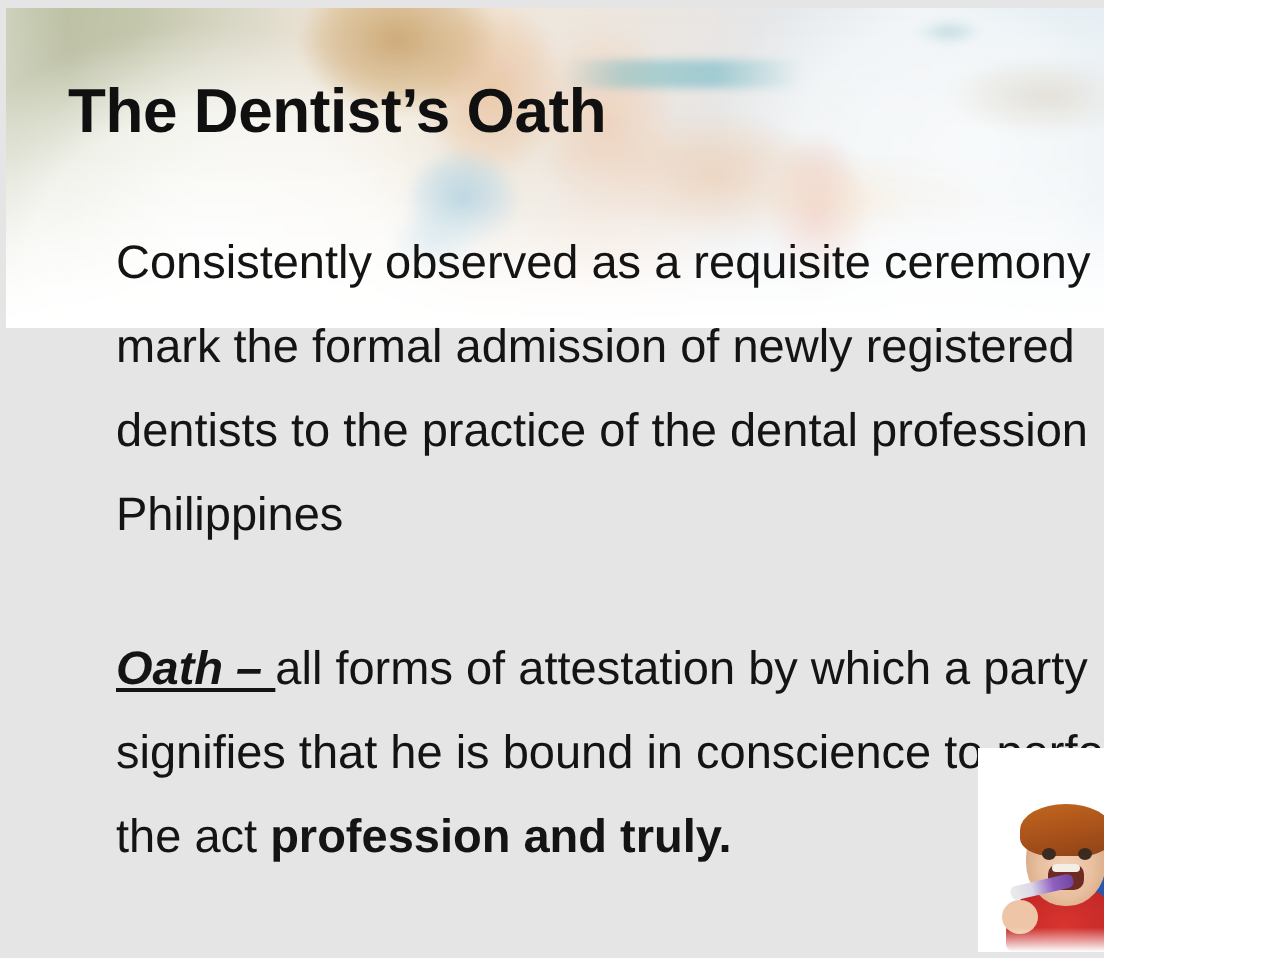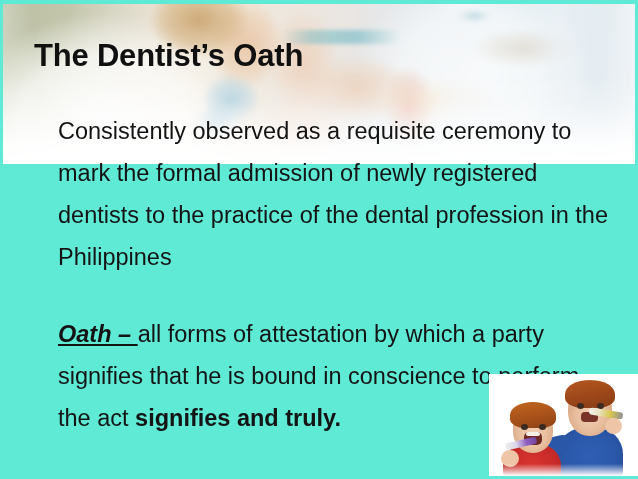--- a/index.html
+++ b/index.html
@@ -5,23 +5,23 @@
   html, body {
     margin: 0;
     padding: 0;
     background: #ffffff;
   }
   body {
     font-family: "Liberation Sans", sans-serif;
   }
   #slide {
     position: relative;
-    width: 638px;
+    width: 552px;
     height: 479px;
-    background: #5eead4;
+    background: #e5e5e5;
     overflow: hidden;
   }
 
   
   #banner {
     position: absolute;
     left: 3px;
     top: 4px;
     width: 632px;
     height: 160px;
@@ -262,21 +262,21 @@
   <div id="title">The Dentist’s Oath</div>
 
   <div id="body">
 
     <p class="para">
       <span class="bullet"></span>
       <span class="p-text">Consistently observed as a requisite ceremony to mark the formal admission of newly registered dentists to the practice of the dental profession in the Philippines</span>
     </p>
 
     <p class="para">
-      <span class="lead">Oath – </span><span>all forms of attestation by which a party signifies that he is bound in conscience to perform the act </span><span class="strong">signifies and truly.</span>
+      <span class="lead">Oath – </span><span>all forms of attestation by which a party signifies that he is bound in conscience to perform the act </span><span class="strong">profession and truly.</span>
     </p>
 
   </div>
 
   <div id="kids">
     <div class="k boy-b-body"></div>
     <div class="k boy-b-arm"></div>
     <div class="k boy-b-head"></div>
     <div class="k boy-b-hair"></div>
     <div class="k boy-b-mouth"></div>

